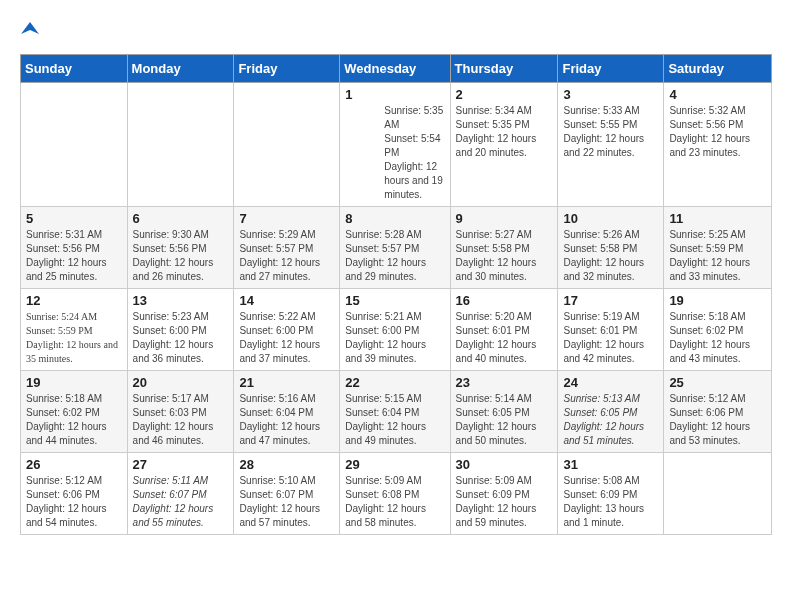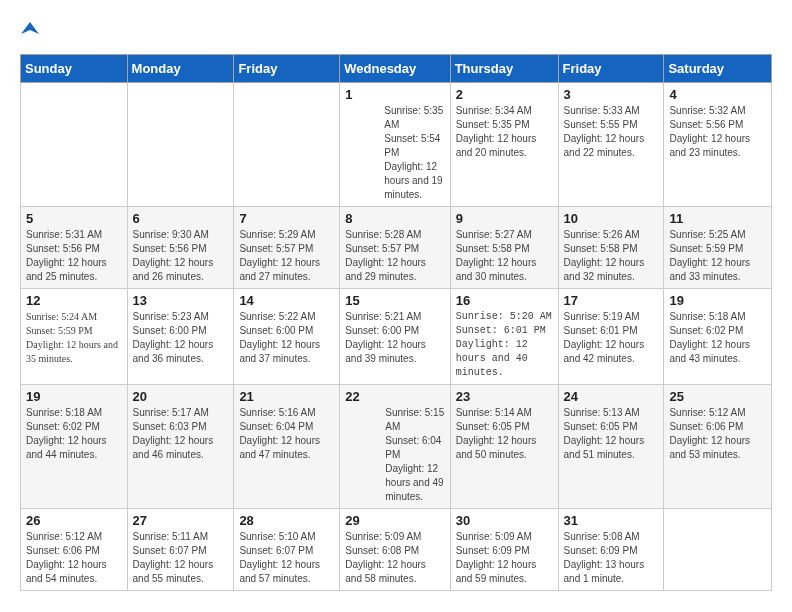--- a/index.html
+++ b/index.html
@@ -202,21 +202,21 @@
 Daylight: 12 hours and 37 minutes.</div>
         </td>
         <td>
           <span class="day-num">15</span>
           <div class="day-info" style="white-space: pre-line;">Sunrise: 5:21 AM
 Sunset: 6:00 PM
 Daylight: 12 hours and 39 minutes.</div>
         </td>
         <td>
           <span class="day-num">16</span>
-          <div class="day-info" style="white-space: pre-line; font-family: Liberation Mono, monospace;">Sunrise: 5:20 AM
+          <div class="day-info" style="white-space: pre-line;">Sunrise: 5:20 AM
 Sunset: 6:01 PM
 Daylight: 12 hours and 40 minutes.</div>
         </td>
         <td>
           <span class="day-num">17</span>
           <div class="day-info" style="white-space: pre-line;">Sunrise: 5:19 AM
 Sunset: 6:01 PM
 Daylight: 12 hours and 42 minutes.</div>
         </td>
         <td>
@@ -240,53 +240,53 @@
 Daylight: 12 hours and 46 minutes.</div>
         </td>
         <td>
           <span class="day-num">21</span>
           <div class="day-info" style="white-space: pre-line;">Sunrise: 5:16 AM
 Sunset: 6:04 PM
 Daylight: 12 hours and 47 minutes.</div>
         </td>
         <td>
           <span class="day-num">22</span>
-          <div class="day-info" style="white-space: pre-line; margin-left: 40px;">Sunrise: 5:15 AM
+          <div class="day-info" style="white-space: pre-line;">Sunrise: 5:15 AM
 Sunset: 6:04 PM
 Daylight: 12 hours and 49 minutes.</div>
         </td>
         <td>
           <span class="day-num">23</span>
           <div class="day-info" style="white-space: pre-line;">Sunrise: 5:14 AM
 Sunset: 6:05 PM
 Daylight: 12 hours and 50 minutes.</div>
         </td>
         <td>
           <span class="day-num">24</span>
-          <div class="day-info" style="white-space: pre-line;">Sunrise: 5:13 AM
+          <div class="day-info" style="white-space: pre-line; font-style: italic;">Sunrise: 5:13 AM
 Sunset: 6:05 PM
 Daylight: 12 hours and 51 minutes.</div>
         </td>
         <td>
           <span class="day-num">25</span>
           <div class="day-info" style="white-space: pre-line;">Sunrise: 5:12 AM
 Sunset: 6:06 PM
 Daylight: 12 hours and 53 minutes.</div>
         </td>
       </tr>
       <tr>
         <td>
           <span class="day-num">26</span>
           <div class="day-info" style="white-space: pre-line;">Sunrise: 5:12 AM
 Sunset: 6:06 PM
 Daylight: 12 hours and 54 minutes.</div>
         </td>
         <td>
           <span class="day-num">27</span>
-          <div class="day-info" style="white-space: pre-line;">Sunrise: 5:11 AM
+          <div class="day-info" style="white-space: pre-line; font-style: italic;">Sunrise: 5:11 AM
 Sunset: 6:07 PM
 Daylight: 12 hours and 55 minutes.</div>
         </td>
         <td>
           <span class="day-num">28</span>
           <div class="day-info" style="white-space: pre-line;">Sunrise: 5:10 AM
 Sunset: 6:07 PM
 Daylight: 12 hours and 57 minutes.</div>
         </td>
         <td>

